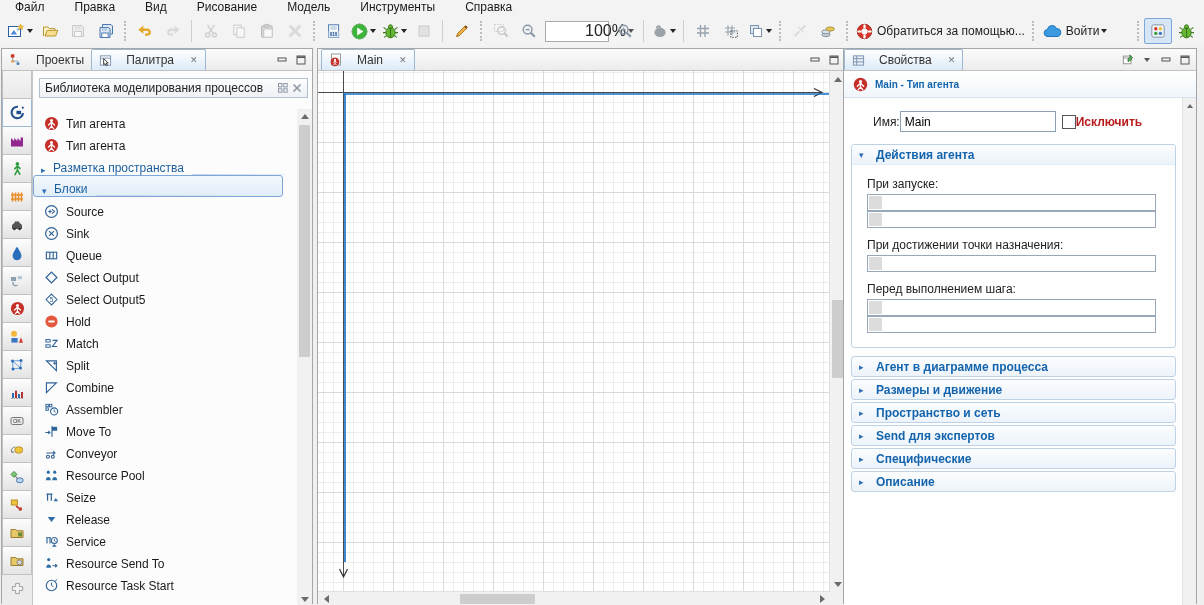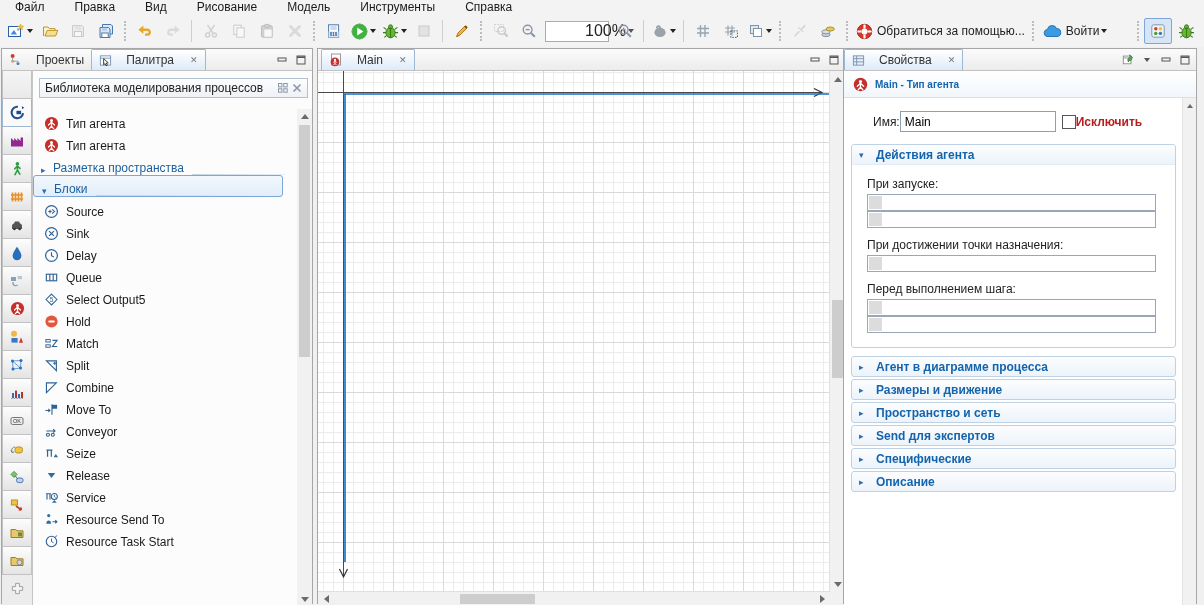--- a/index.html
+++ b/index.html
@@ -656,34 +656,33 @@
               <svg width="15" height="15" viewBox="0 0 16 16">
                 <circle cx="8" cy="8" r="6.3" fill="none" stroke="#2e6296" stroke-width="1.3"></circle>
                 <path d="M5.4 5.4 L10.6 10.6 M10.6 5.4 L5.4 10.6" stroke="#2e6296" stroke-width="1.2"></path>
               </svg>
             </span>
             <span class="pal-label">Sink</span>
           </div>
           <div class="pal-row">
             <span class="pal-icon">
               <svg width="15" height="15" viewBox="0 0 16 16">
-                <circle cx="8" cy="8" r="6.3" fill="none" stroke="#2e6296" stroke-width="1.3"></circle>
-                <path d="M8 4.6 V8.2 L10.5 9.6" fill="none" stroke="#2e6296" stroke-width="1.2"></path>
-              </svg>
-            </span>
-            <span class="pal-label">Delay</span>
-          </div>
-          <div class="pal-row">
-            <span class="pal-icon">
-              <svg width="15" height="15" viewBox="0 0 16 16">
                 <rect x="2.5" y="4.5" width="11" height="7" fill="none" stroke="#2e6296" stroke-width="1.2"></rect>
                 <path d="M6.2 4.5 V11.5 M9.8 4.5 V11.5" stroke="#2e6296" stroke-width="1.2"></path>
               </svg>
             </span>
             <span class="pal-label">Queue</span>
+          </div>
+          <div class="pal-row">
+            <span class="pal-icon">
+              <svg width="15" height="15" viewBox="0 0 16 16">
+                <path d="M8 2.2 L13.8 8 L8 13.8 L2.2 8 Z" fill="none" stroke="#2e6296" stroke-width="1.3"></path>
+              </svg>
+            </span>
+            <span class="pal-label">Select Output</span>
           </div>
           <div class="pal-row">
             <span class="pal-icon">
               <svg width="15" height="15" viewBox="0 0 16 16">
                 <path d="M8 2.2 L13.8 8 L8 13.8 L2.2 8 Z" fill="none" stroke="#2e6296" stroke-width="1.1"></path>
                 <text x="8" y="10.5" font-size="7" text-anchor="middle" fill="#2e6296">5</text>
               </svg>
             </span>
             <span class="pal-label">Select Output5</span>
           </div>
@@ -719,36 +718,59 @@
             <span class="pal-icon">
               <svg width="15" height="15" viewBox="0 0 16 16">
                 <path d="M2.6 3 H13.2 L2.6 13.6 Z" fill="none" stroke="#2e6296" stroke-width="1.2"></path>
               </svg>
             </span>
             <span class="pal-label">Combine</span>
           </div>
           <div class="pal-row">
             <span class="pal-icon">
               <svg width="15" height="15" viewBox="0 0 16 16">
+                <rect x="2" y="2.5" width="2.6" height="2.6" fill="none" stroke="#2e6296"></rect>
+                <rect x="5.8" y="2.5" width="2.6" height="2.6" fill="none" stroke="#2e6296"></rect>
+                <rect x="2" y="6.3" width="2.6" height="2.6" fill="none" stroke="#2e6296"></rect>
+                <circle cx="10.8" cy="10" r="3.8" fill="none" stroke="#2e6296" stroke-width="1.2"></circle>
+                <path d="M10.8 7.8 V10 L12.4 11" fill="none" stroke="#2e6296"></path>
+              </svg>
+            </span>
+            <span class="pal-label">Assembler</span>
+          </div>
+          <div class="pal-row">
+            <span class="pal-icon">
+              <svg width="15" height="15" viewBox="0 0 16 16">
                 <path d="M1.5 9 H6 M4.6 7.4 L6.4 9 L4.6 10.6" fill="none" stroke="#2e6296" stroke-width="1.1"></path>
                 <path d="M8.5 2.5 V13.5" stroke="#2e6296" stroke-width="1.2"></path>
                 <path d="M8.5 3 H14 V7.2 H8.5 Z" fill="#2e6296"></path>
               </svg>
             </span>
             <span class="pal-label">Move To</span>
           </div>
           <div class="pal-row">
             <span class="pal-icon">
               <svg width="15" height="15" viewBox="0 0 16 16">
                 <circle cx="4.2" cy="11.4" r="1.6" fill="none" stroke="#2e6296" stroke-width="1.2"></circle>
                 <circle cx="9.4" cy="11.4" r="1.6" fill="none" stroke="#2e6296" stroke-width="1.2"></circle>
                 <path d="M2.5 7.4 H11.4 M9.8 5.6 L11.8 7.4 L9.8 9.2" fill="none" stroke="#2e6296" stroke-width="1.1"></path>
               </svg>
             </span>
             <span class="pal-label">Conveyor</span>
+          </div>
+          <div class="pal-row">
+            <span class="pal-icon">
+              <svg width="15" height="15" viewBox="0 0 16 16">
+                <circle cx="4.6" cy="4.4" r="1.7" fill="#2e6da4"></circle>
+                <path d="M2 13 C2 8.6 7.2 8.6 7.2 13 Z" fill="#2e6da4"></path>
+                <circle cx="11.4" cy="4.4" r="1.7" fill="#2e6da4"></circle>
+                <path d="M8.8 13 C8.8 8.6 14 8.6 14 13 Z" fill="#2e6da4"></path>
+              </svg>
+            </span>
+            <span class="pal-label">Resource Pool</span>
           </div>
           <div class="pal-row">
             <span class="pal-icon">
               <svg width="15" height="15" viewBox="0 0 16 16">
                 <path d="M2.6 4.4 H9 M3.8 4.4 V11.4 M7.8 4.4 V11.4" fill="none" stroke="#2e6296" stroke-width="1.3"></path>
                 <path d="M10.2 12 H15 L12.6 8.6 Z" fill="#2e6da4"></path>
               </svg>
             </span>
             <span class="pal-label">Seize</span>
           </div>

